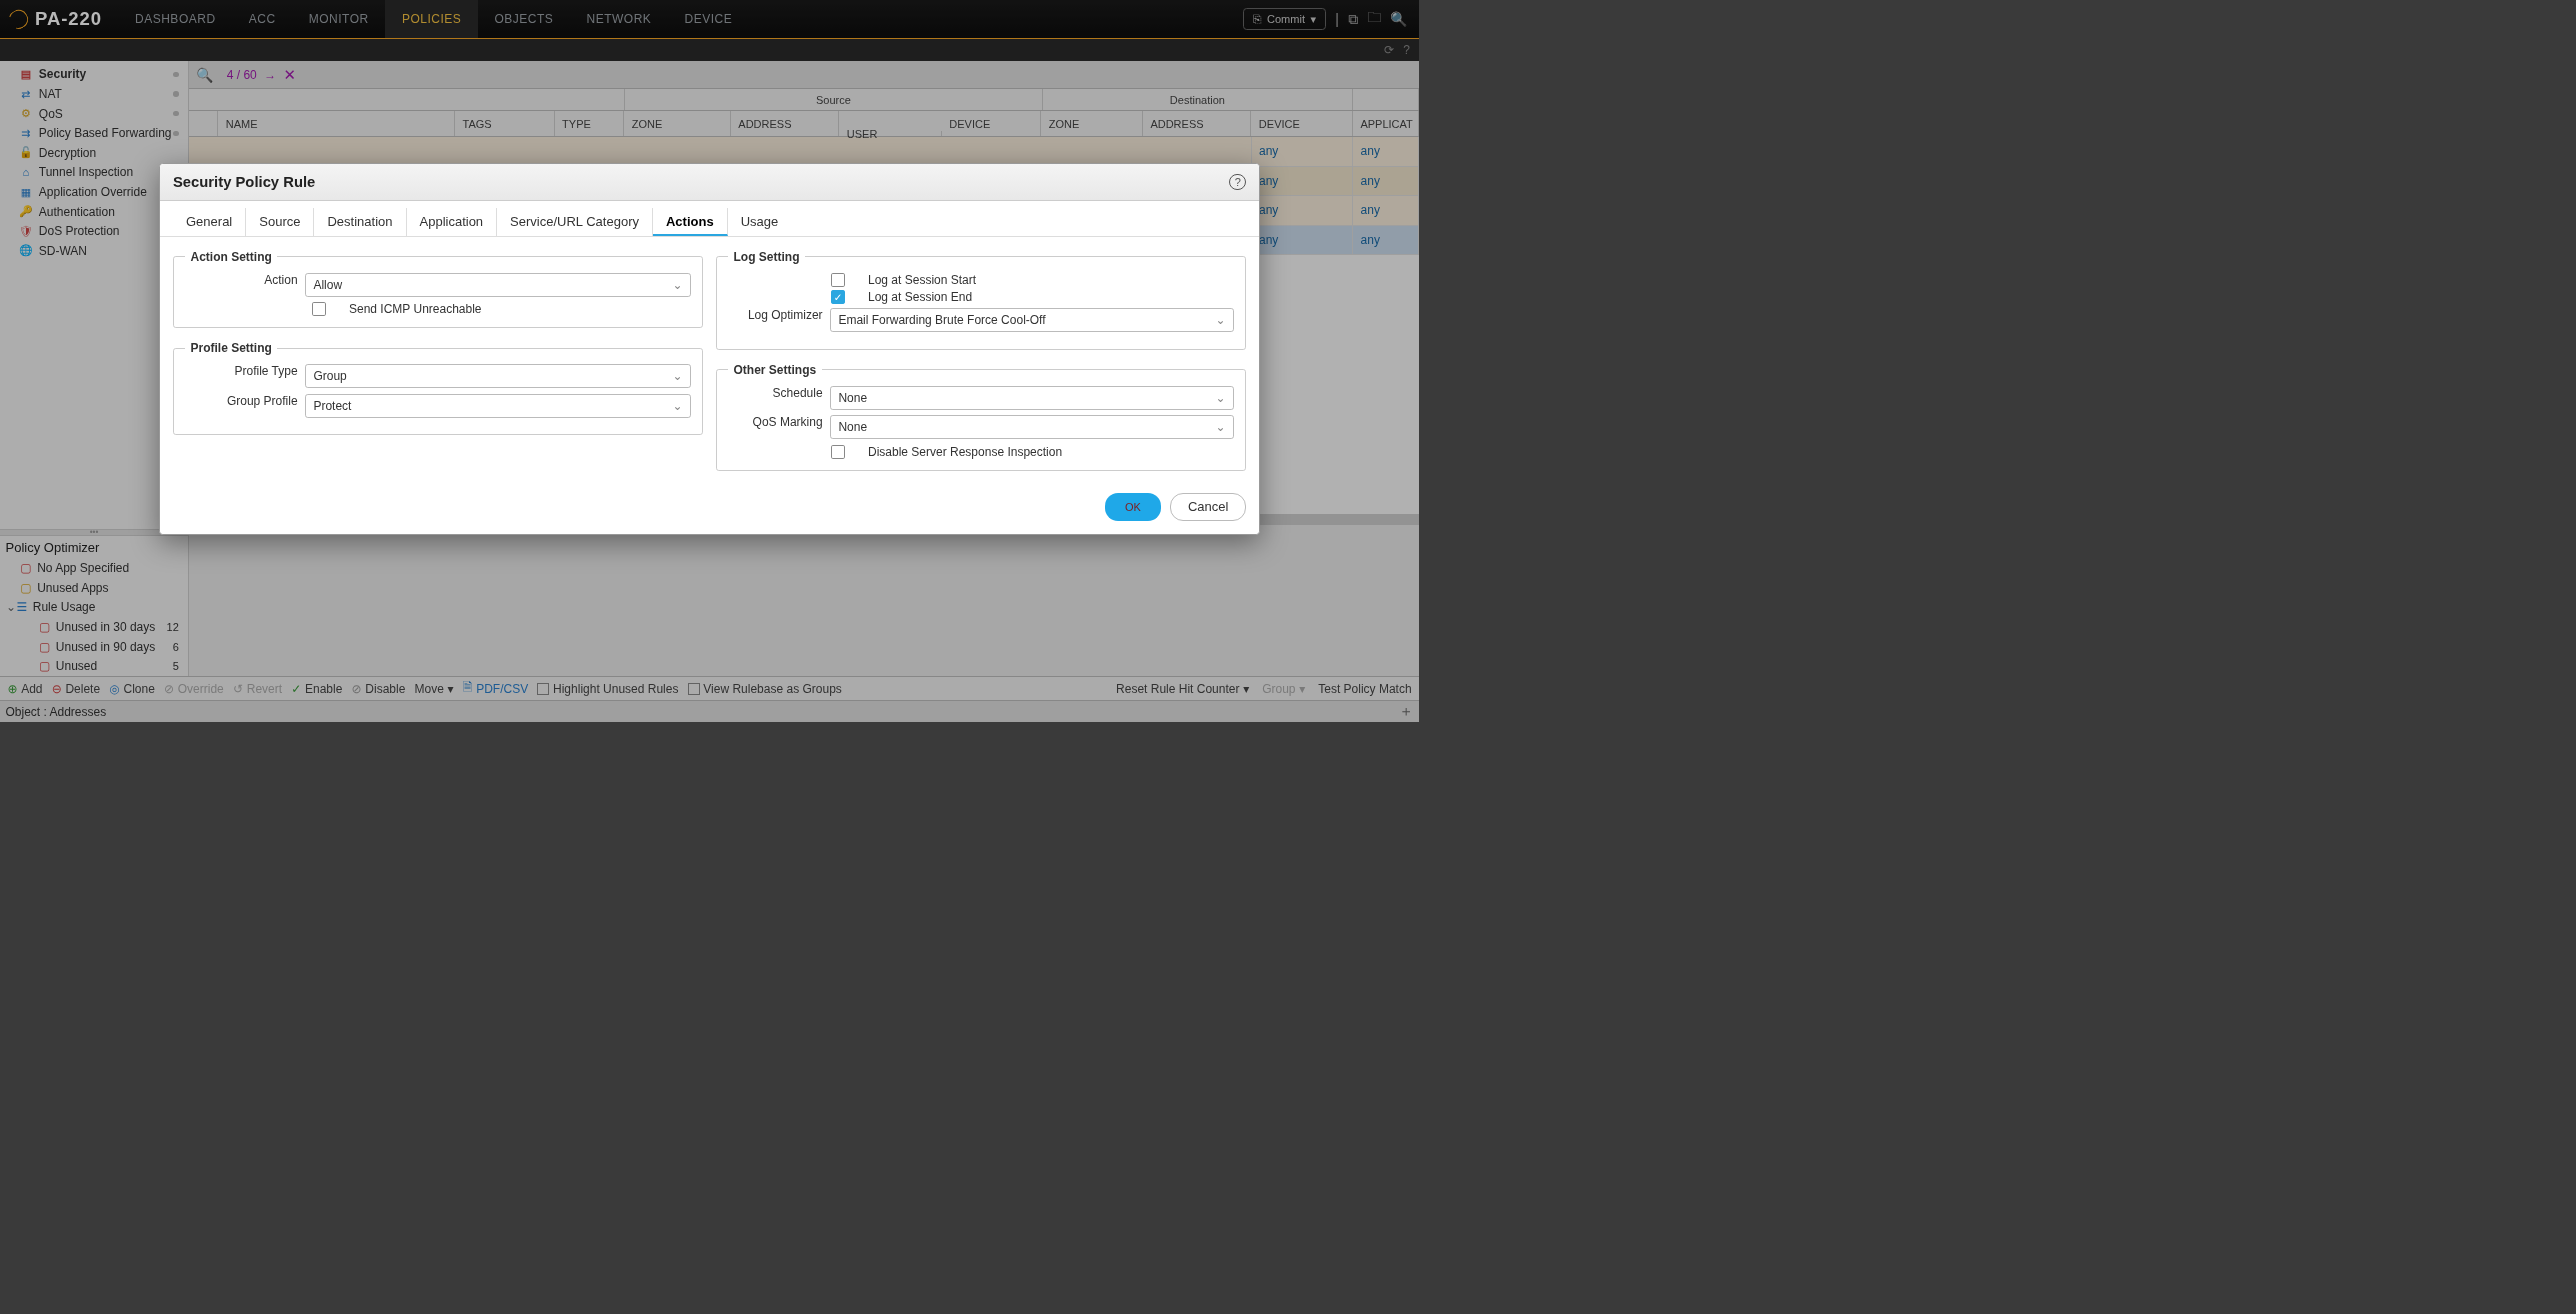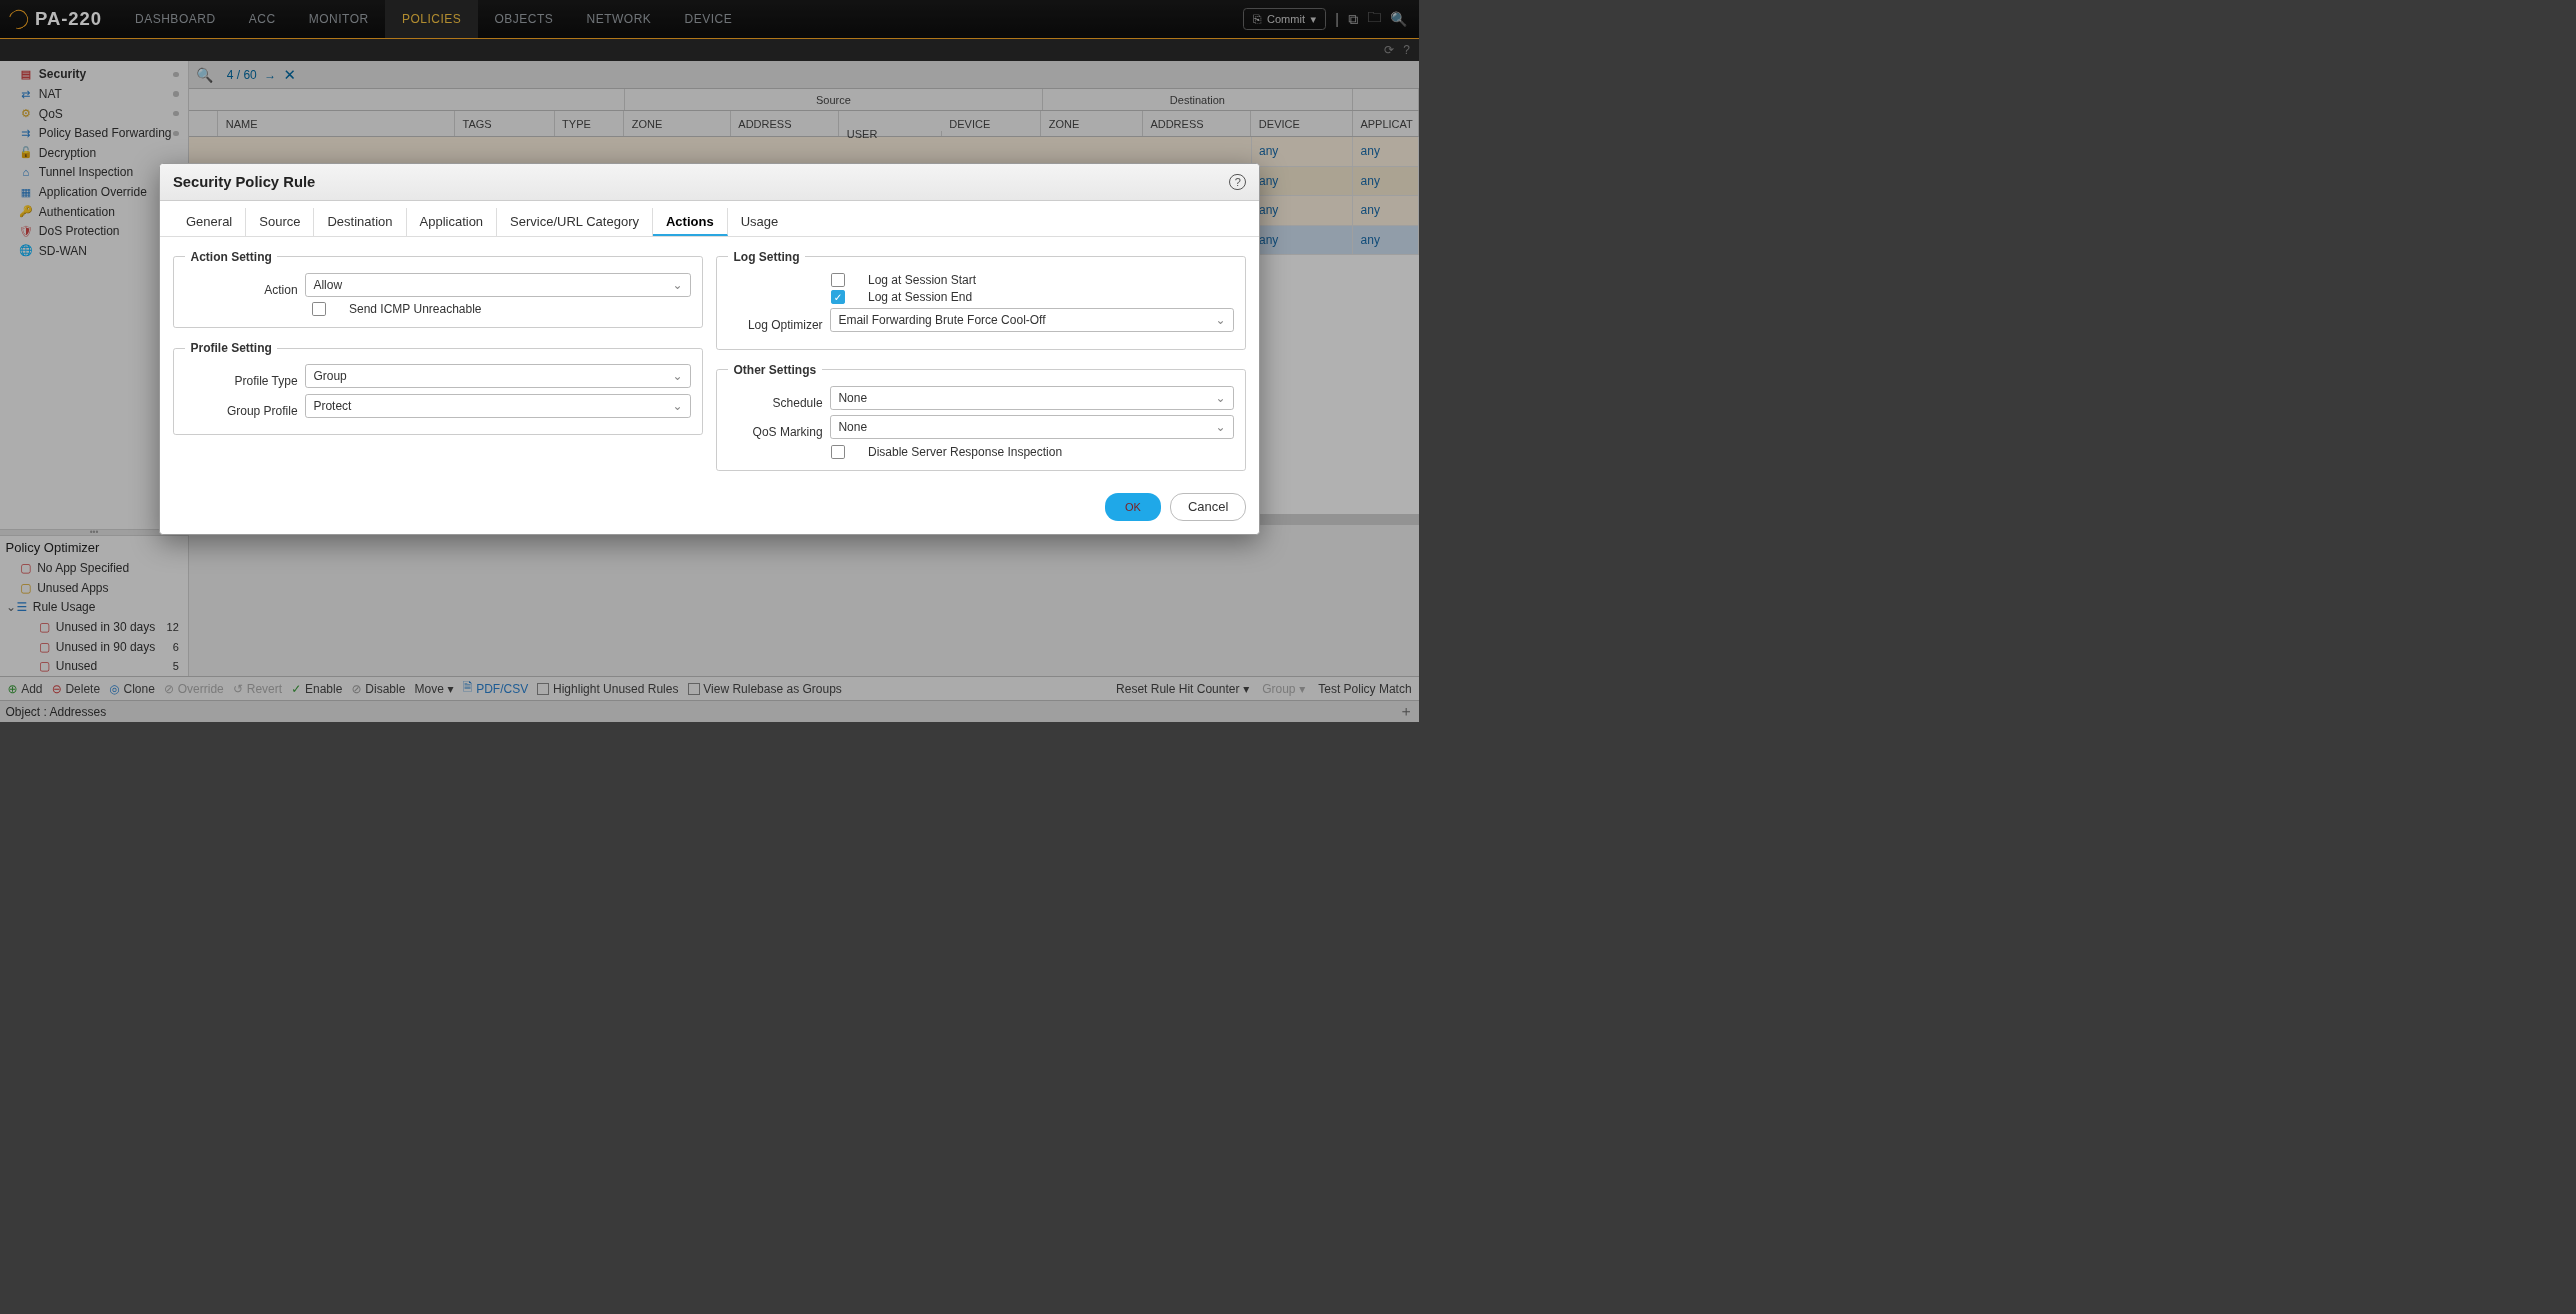--- a/index.html
+++ b/index.html
@@ -35,21 +35,21 @@
 .opt-item { display: flex; align-items: center; padding: 2.8px 9.2px 2.8px 20.3px; font-size: 12px; color: #333; cursor:pointer;}
 .opt-item .cnt { margin-left: auto; color: #333; font-size: 11px; }
 .opt-sub { padding-left: 39px; }
 .caret { width: 11px; display:inline-block; text-align:center; color:#666;}
 
 
 .content { flex: 1; background: #e8e8e8; position: relative; overflow: hidden; }
 .searchbar { height: 28px; display: flex; align-items: center; padding: 0 7.4px; background: #ddd; border-bottom: 0.9px solid #bbb; }
 .search-icon { color: #666; font-size: 14px; margin-right: 3.7px; }
 .search-input { flex: 1; height: 20.3px; border: 0.9px solid #bbb; border-radius: 10.2px; padding: 0 9.2px; background: #eee; color: #333; font-size: 12px; }
-.search-right { margin-left: 9.2px; color: #0369a1; display:flex; align-items:center; gap:7.4px; }
+.search-right { margin-left: 9.2px; color: #a21caf; display:flex; align-items:center; gap:7.4px; }
 .close-x { font-size: 14.8px; cursor:pointer; }
 
 
 .grid { background: #f5f5f5; }
 .grid-headrow { display: flex; height: 26px; background: #eee; border-bottom: 0.9px solid #bbb; font-size: 11px; color: #444; }
 .gh { border-right: 0.9px solid #ccc; display:flex; align-items:center; padding: 0 7.4px; }
 .col-handle{ width:29.5px; } .col-name{ width:238px; } .col-tags{ width:100px; } .col-type{ width:70px; }
 .col-szone{ width:107px; } .col-saddr{ width:109px; } .col-suser{ width:103px;margin-top:20px; } .col-sdev{ width:100px; }
 .col-dzone{ width:102px; } .col-daddr{ width:109px; } .col-ddev{ width:102px; } .col-app{ width:66px; }
 .grid-grouprow { display:flex; height: 22px; background:#eee; border-bottom: 0.9px solid #bbb;}
@@ -90,21 +90,21 @@
 .dlg-title h3{ font-size:14.8px; font-weight:600; color:#222;}
 .dlg-help{ margin-left:auto; width:16.6px; height:16.6px; border:1.4px solid #555; border-radius:50%; color:#555; font-size:11px; display:flex; align-items:center; justify-content:center; cursor:pointer;}
 .dlg-tabs{ display:flex; padding: 7.4px 13px 0; gap:0; border-bottom:0.9px solid #ddd;}
 .dlg-tab{ padding: 5.5px 13px; color:#333; font-size:13px; cursor:pointer; border-right:0.9px solid #ddd;}
 .dlg-tab:last-child{border-right:none;}
 .dlg-tab.active{ color:#000; font-weight:600; border-bottom:2.8px solid #2aa6e0; margin-bottom:-0.9px;}
 .dlg-body{ padding: 13px; display:flex; gap:13px; }
 .col{ flex:1; display:flex; flex-direction:column; gap:13px;}
 fieldset{ border:0.9px solid #ccc; border-radius:2.8px; padding:9.2px 11px 11px;}
 legend{ padding:0 5.5px; font-size:12px; font-weight:600; color:#333;}
-.frow{ display:flex; align-items:flex-end; margin-bottom:5.5px;}
+.frow{ display:flex; align-items:flex-start; margin-bottom:5.5px;}
 .flabel{ width:120px; text-align:right; padding-right:7.4px; font-size:12px; color:#333;}
 .flabel.wide{ width:102px;}
 .fselect{ flex:1; height:24px; border:0.9px solid #bbb; border-radius:2.8px; display:flex; align-items:center; padding:0 7.4px; font-size:12px; color:#333; position:relative; cursor:pointer; background:#fff;}
 .fselect .chev{ margin-left:auto; color:#888;}
 .fcheck{ display:flex; align-items:center; gap:23px; padding-left:127px; font-size:12px; color:#333;}
 .fcheck .box{ width:14px; height:14px; border:0.9px solid #888; border-radius:1.8px; display:flex; align-items:center; justify-content:center; background:#fff;}
 .fcheck .box.checked{ background:#2aa6e0; border-color:#2aa6e0; color:#fff; font-size:10.2px;}
 .dlg-footer{ padding: 9.2px 13px 13px; display:flex; justify-content:flex-end; gap:9.2px;}
 .btn-ok{ background:#1fa8e8; color:#7f1d1d; border:none; border-radius:13px; padding:5.5px 20.3px; font-size:11px; cursor:pointer;}
 .btn-cancel{ background:#fff; border:0.9px solid #bbb; border-radius:13px; padding:5.5px 16.6px; font-size:13px; cursor:pointer; color:#333;}

